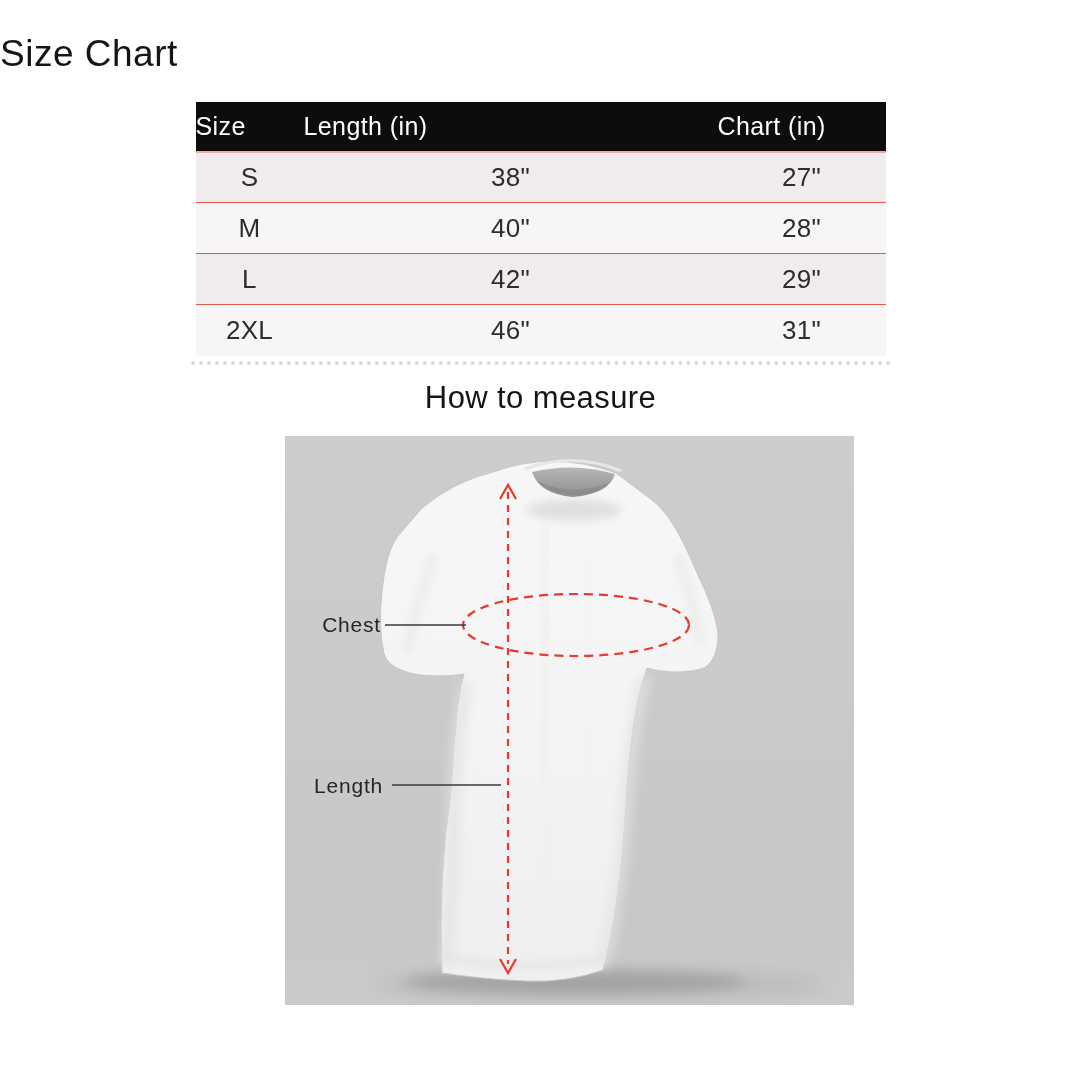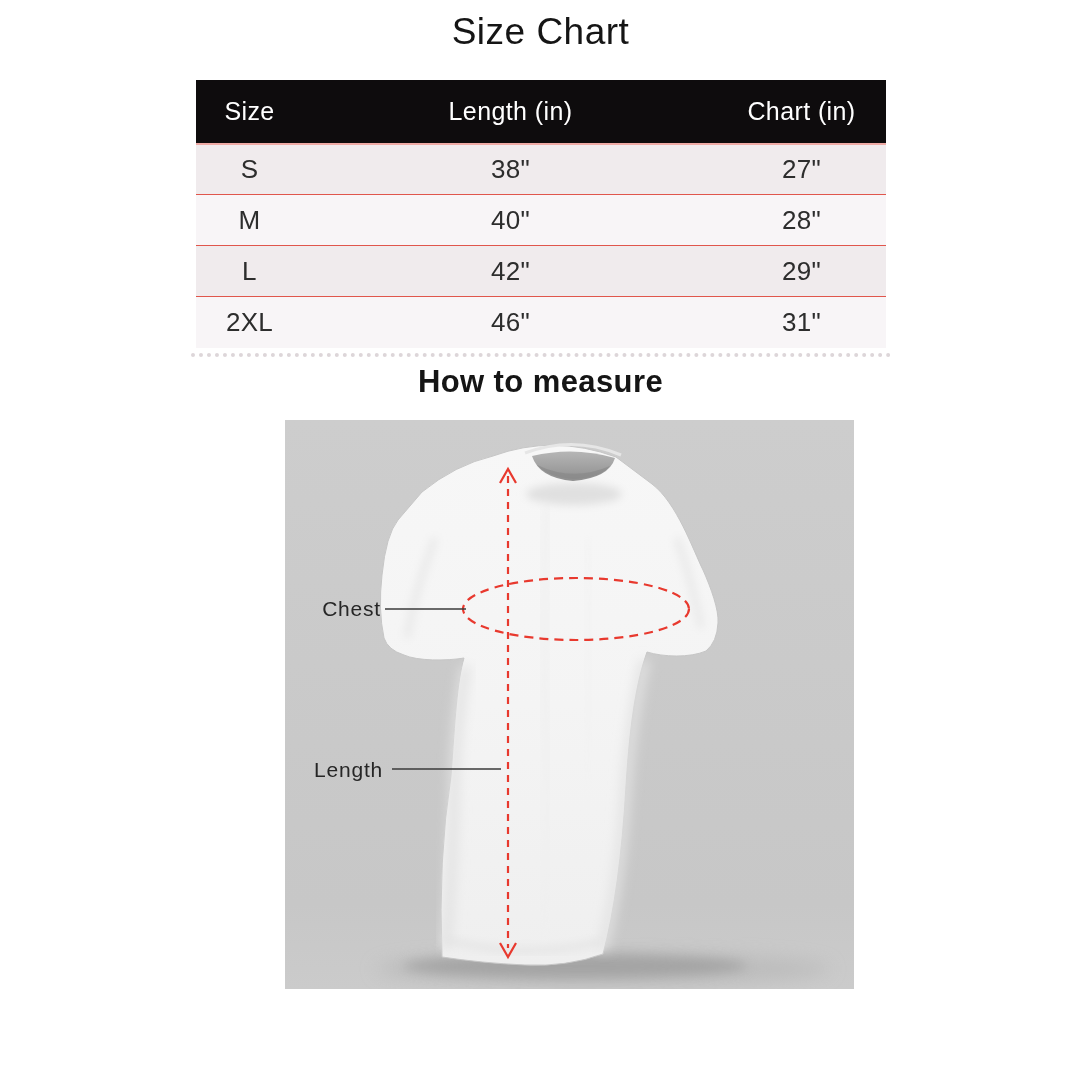--- a/index.html
+++ b/index.html
@@ -10,45 +10,45 @@
     --row_dark:#f0ebed;
     --row_light:#f8f5f7;
     --figure_bg:#cacaca;
     --text_dark:#2d2d2d;
   }
   *{box-sizing:border-box;margin:0;padding:0;}
   html,body{width:1081px;height:1081px;background:#ffffff;overflow:hidden;
     font-family:"Liberation Sans","DejaVu Sans",sans-serif;}
   .page{width:1081px;height:1081px;background:#ffffff;}
   .main-title{
-    padding-top:12px;text-align:center;font-size:37px;font-weight:500;
+    padding-top:34px;text-align:left;font-size:37px;font-weight:500;
     letter-spacing:.5px;color:#151515;line-height:1.1;
   }
   .size-table{
     width:690px;margin:27px auto 0 auto;border-collapse:collapse;
     font-size:26px;color:var(--text_dark);
   }
   .size-table thead th{
     background:var(--header_bg);color:var(--header_text);font-weight:400;
-    font-size:25px;height:64px;text-align:center;letter-spacing:.4px;
+    font-size:25px;height:50px;text-align:left;letter-spacing:.4px;
     border-bottom:2px solid #efaaa5;
   }
   .size-table tbody td{
     height:51px;text-align:center;letter-spacing:.3px;
   }
   .size-table tbody tr{border-bottom:1px solid var(--separator_red);}
   .size-table tbody tr:last-child{border-bottom:none;}
   .size-table tbody tr:nth-child(odd){background:var(--row_dark);}
   .size-table tbody tr:nth-child(even){background:var(--row_light);}
   .table-dotted{
     width:700px;margin:5px auto 0 auto;height:0;
     border-bottom:4px dotted #ddd6d9;
   }
   .sub-title{
-    margin-top:8px;text-align:center;font-size:31px;font-weight:700;
+    margin-top:16px;text-align:center;font-size:31px;font-weight:400;
     letter-spacing:.4px;color:#151515;line-height:1.1;
   }
   .figure-wrap{
     width:569px;height:569px;margin:21px auto 0 auto;display:block;padding-left:29px;
   }
   svg{display:block;}
 </style>
 </head>
 <body>
 

